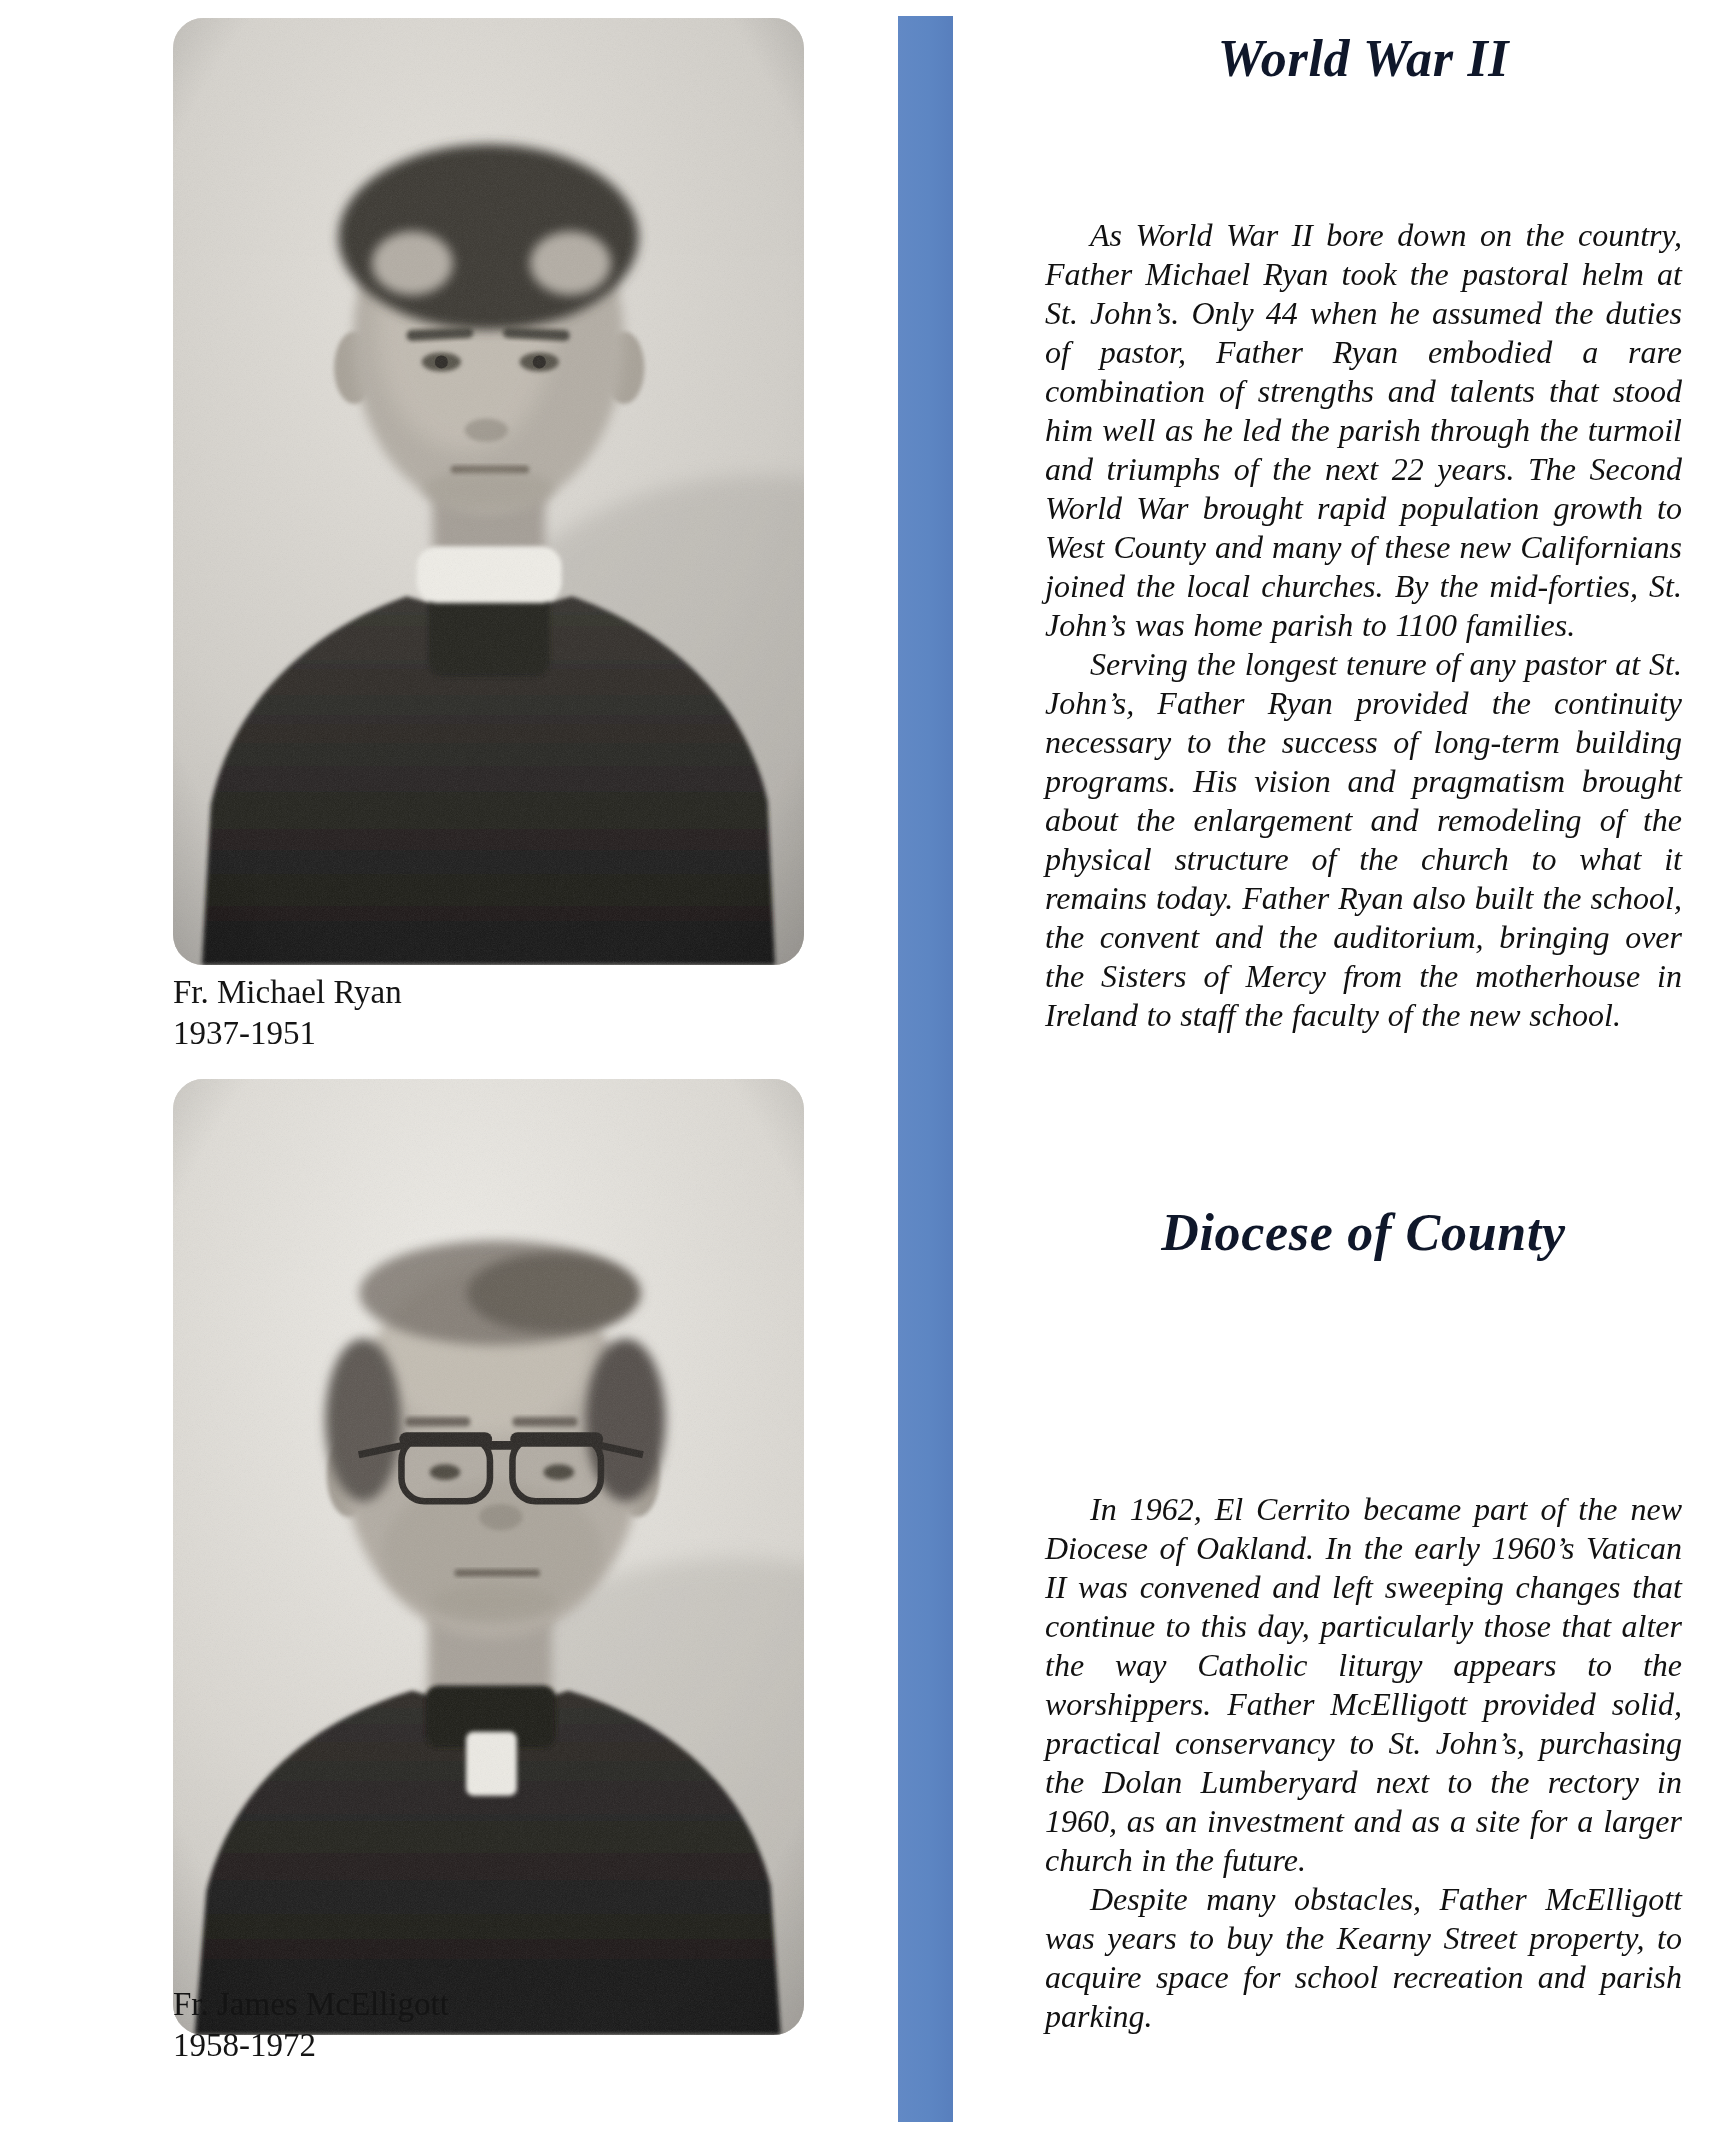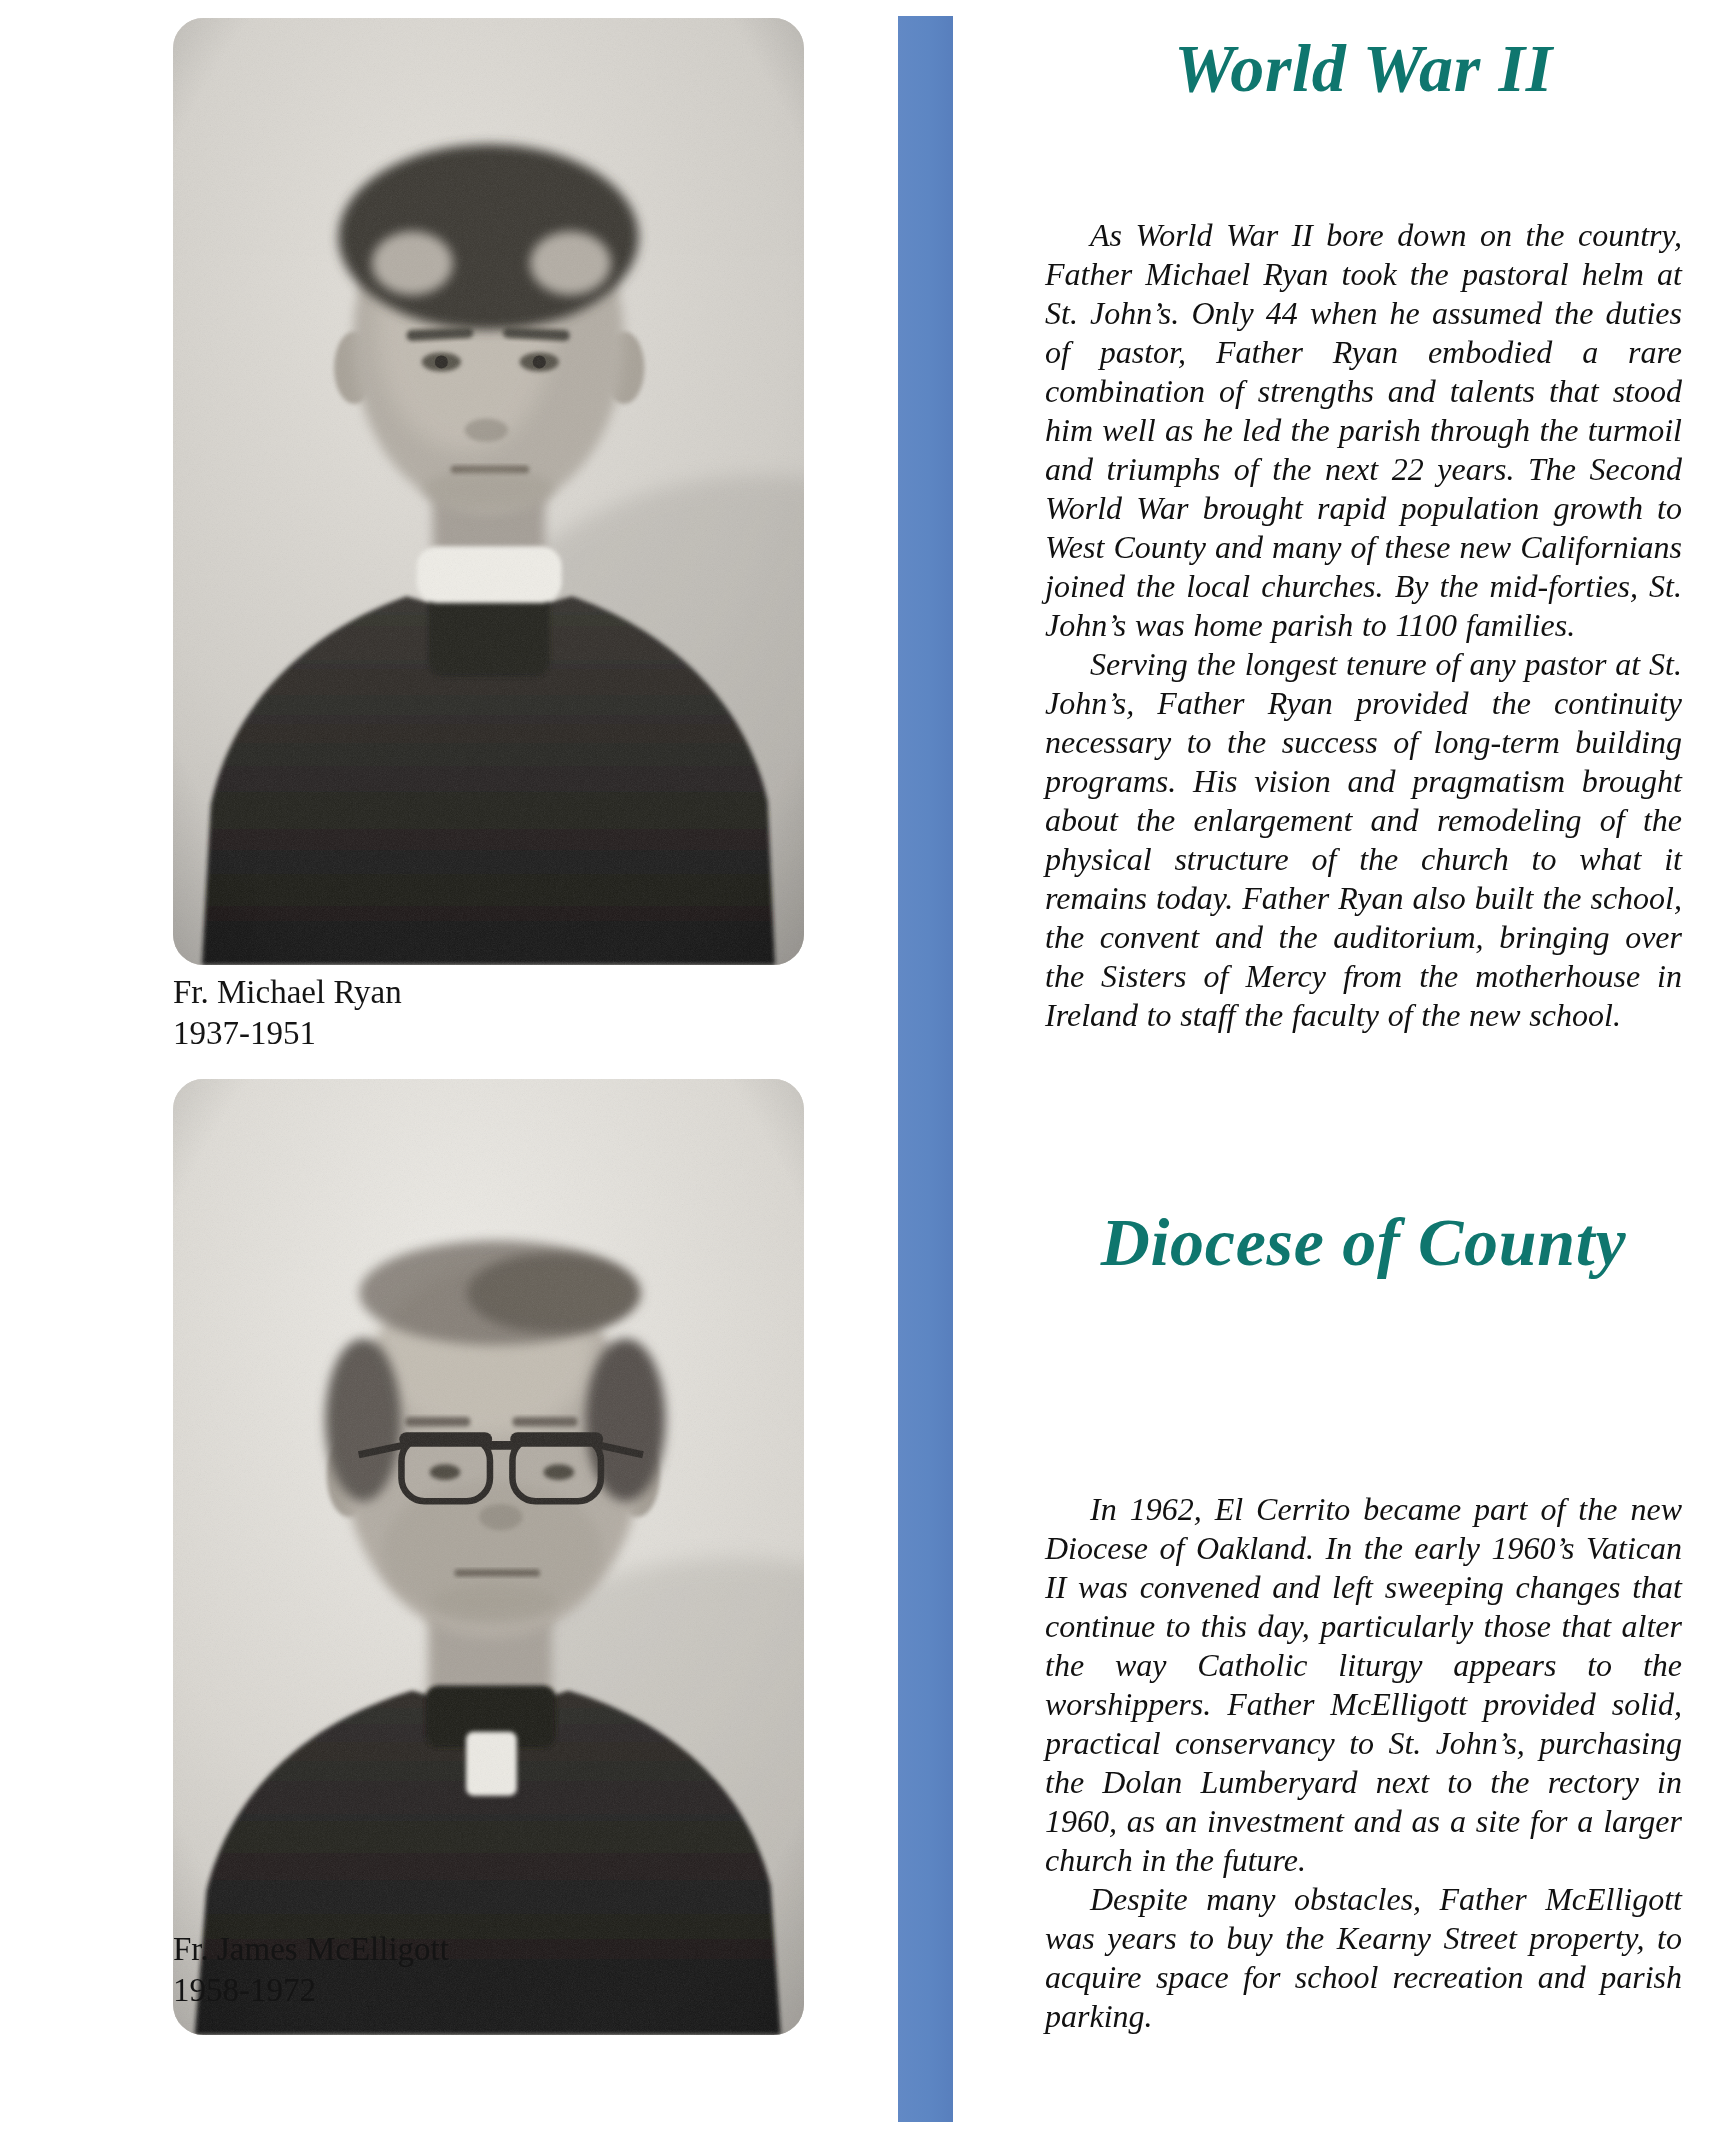--- a/index.html
+++ b/index.html
@@ -18,34 +18,34 @@
   }
   .photo-frame svg{display:block;width:100%;height:100%;}
   .photo-1{top:18px;height:947px;}
   .photo-2{top:1079px;height:956px;}
   .caption{
     position:absolute;left:173px;width:631px;
     text-align:left;color:#141414;
     font-size:33px;line-height:41px;
   }
   .caption-1{top:972px;}
-  .caption-2{top:1929px;}
+  .caption-2{top:1984px;}
 
   
   .divider{
     position:absolute;left:898px;top:16px;width:55px;height:2106px;
     background:linear-gradient(to right,#6289c5 0%,#5d86c3 55%,#587fbd 100%);
   }
 
   
   .right-col{position:absolute;left:1045px;top:0;width:637px;height:2151px;}
   .section-title{
     position:absolute;left:0;right:0;margin:0;
-    text-align:center;color:#0f766e;
-    font-size:68px;font-weight:bold;font-style:italic;
+    text-align:center;color:#0f172a;
+    font-size:52px;font-weight:bold;font-style:italic;
     letter-spacing:0.7px;white-space:nowrap;
   }
   .title-1{top:29px;}
   .title-2{top:1203px;}
   .body-text{position:absolute;left:0;width:637px;color:#111;}
   .body-1{top:216px;}
   .body-2{top:1490px;}
   .body-text p{
     margin:0;font-size:32px;line-height:39px;
     text-align:justify;text-indent:45px;word-spacing:0.7px;font-style:italic;

